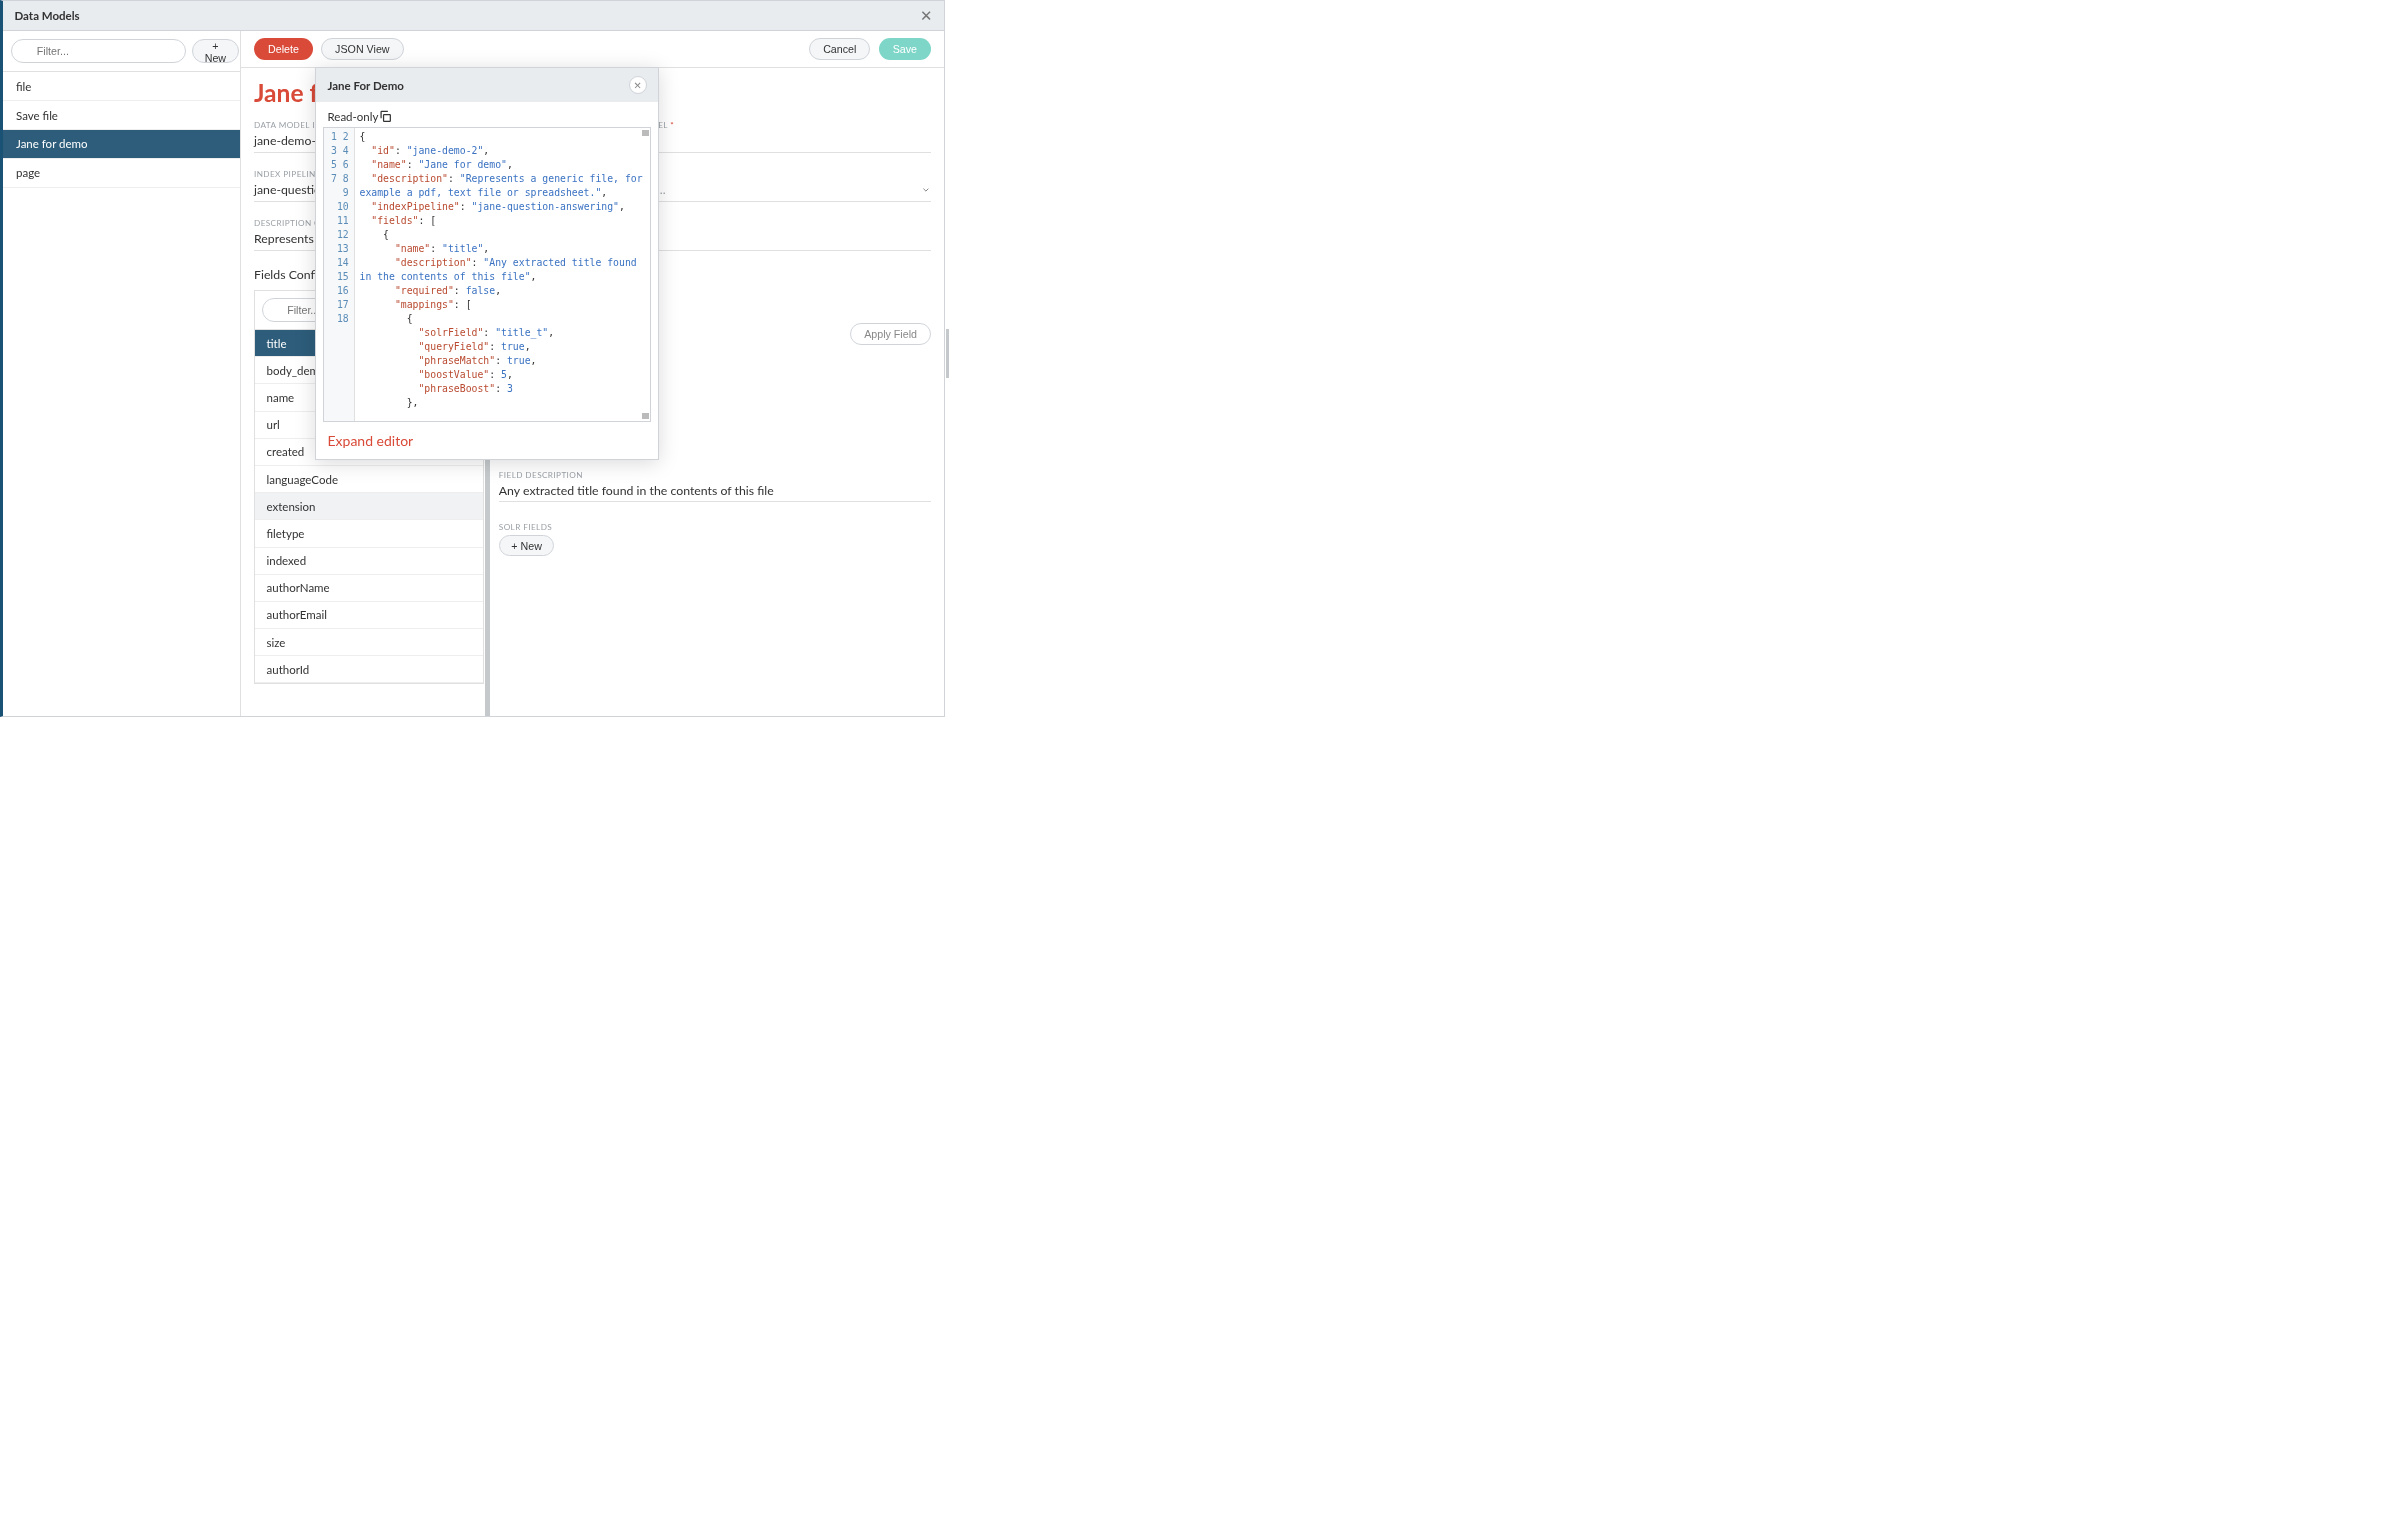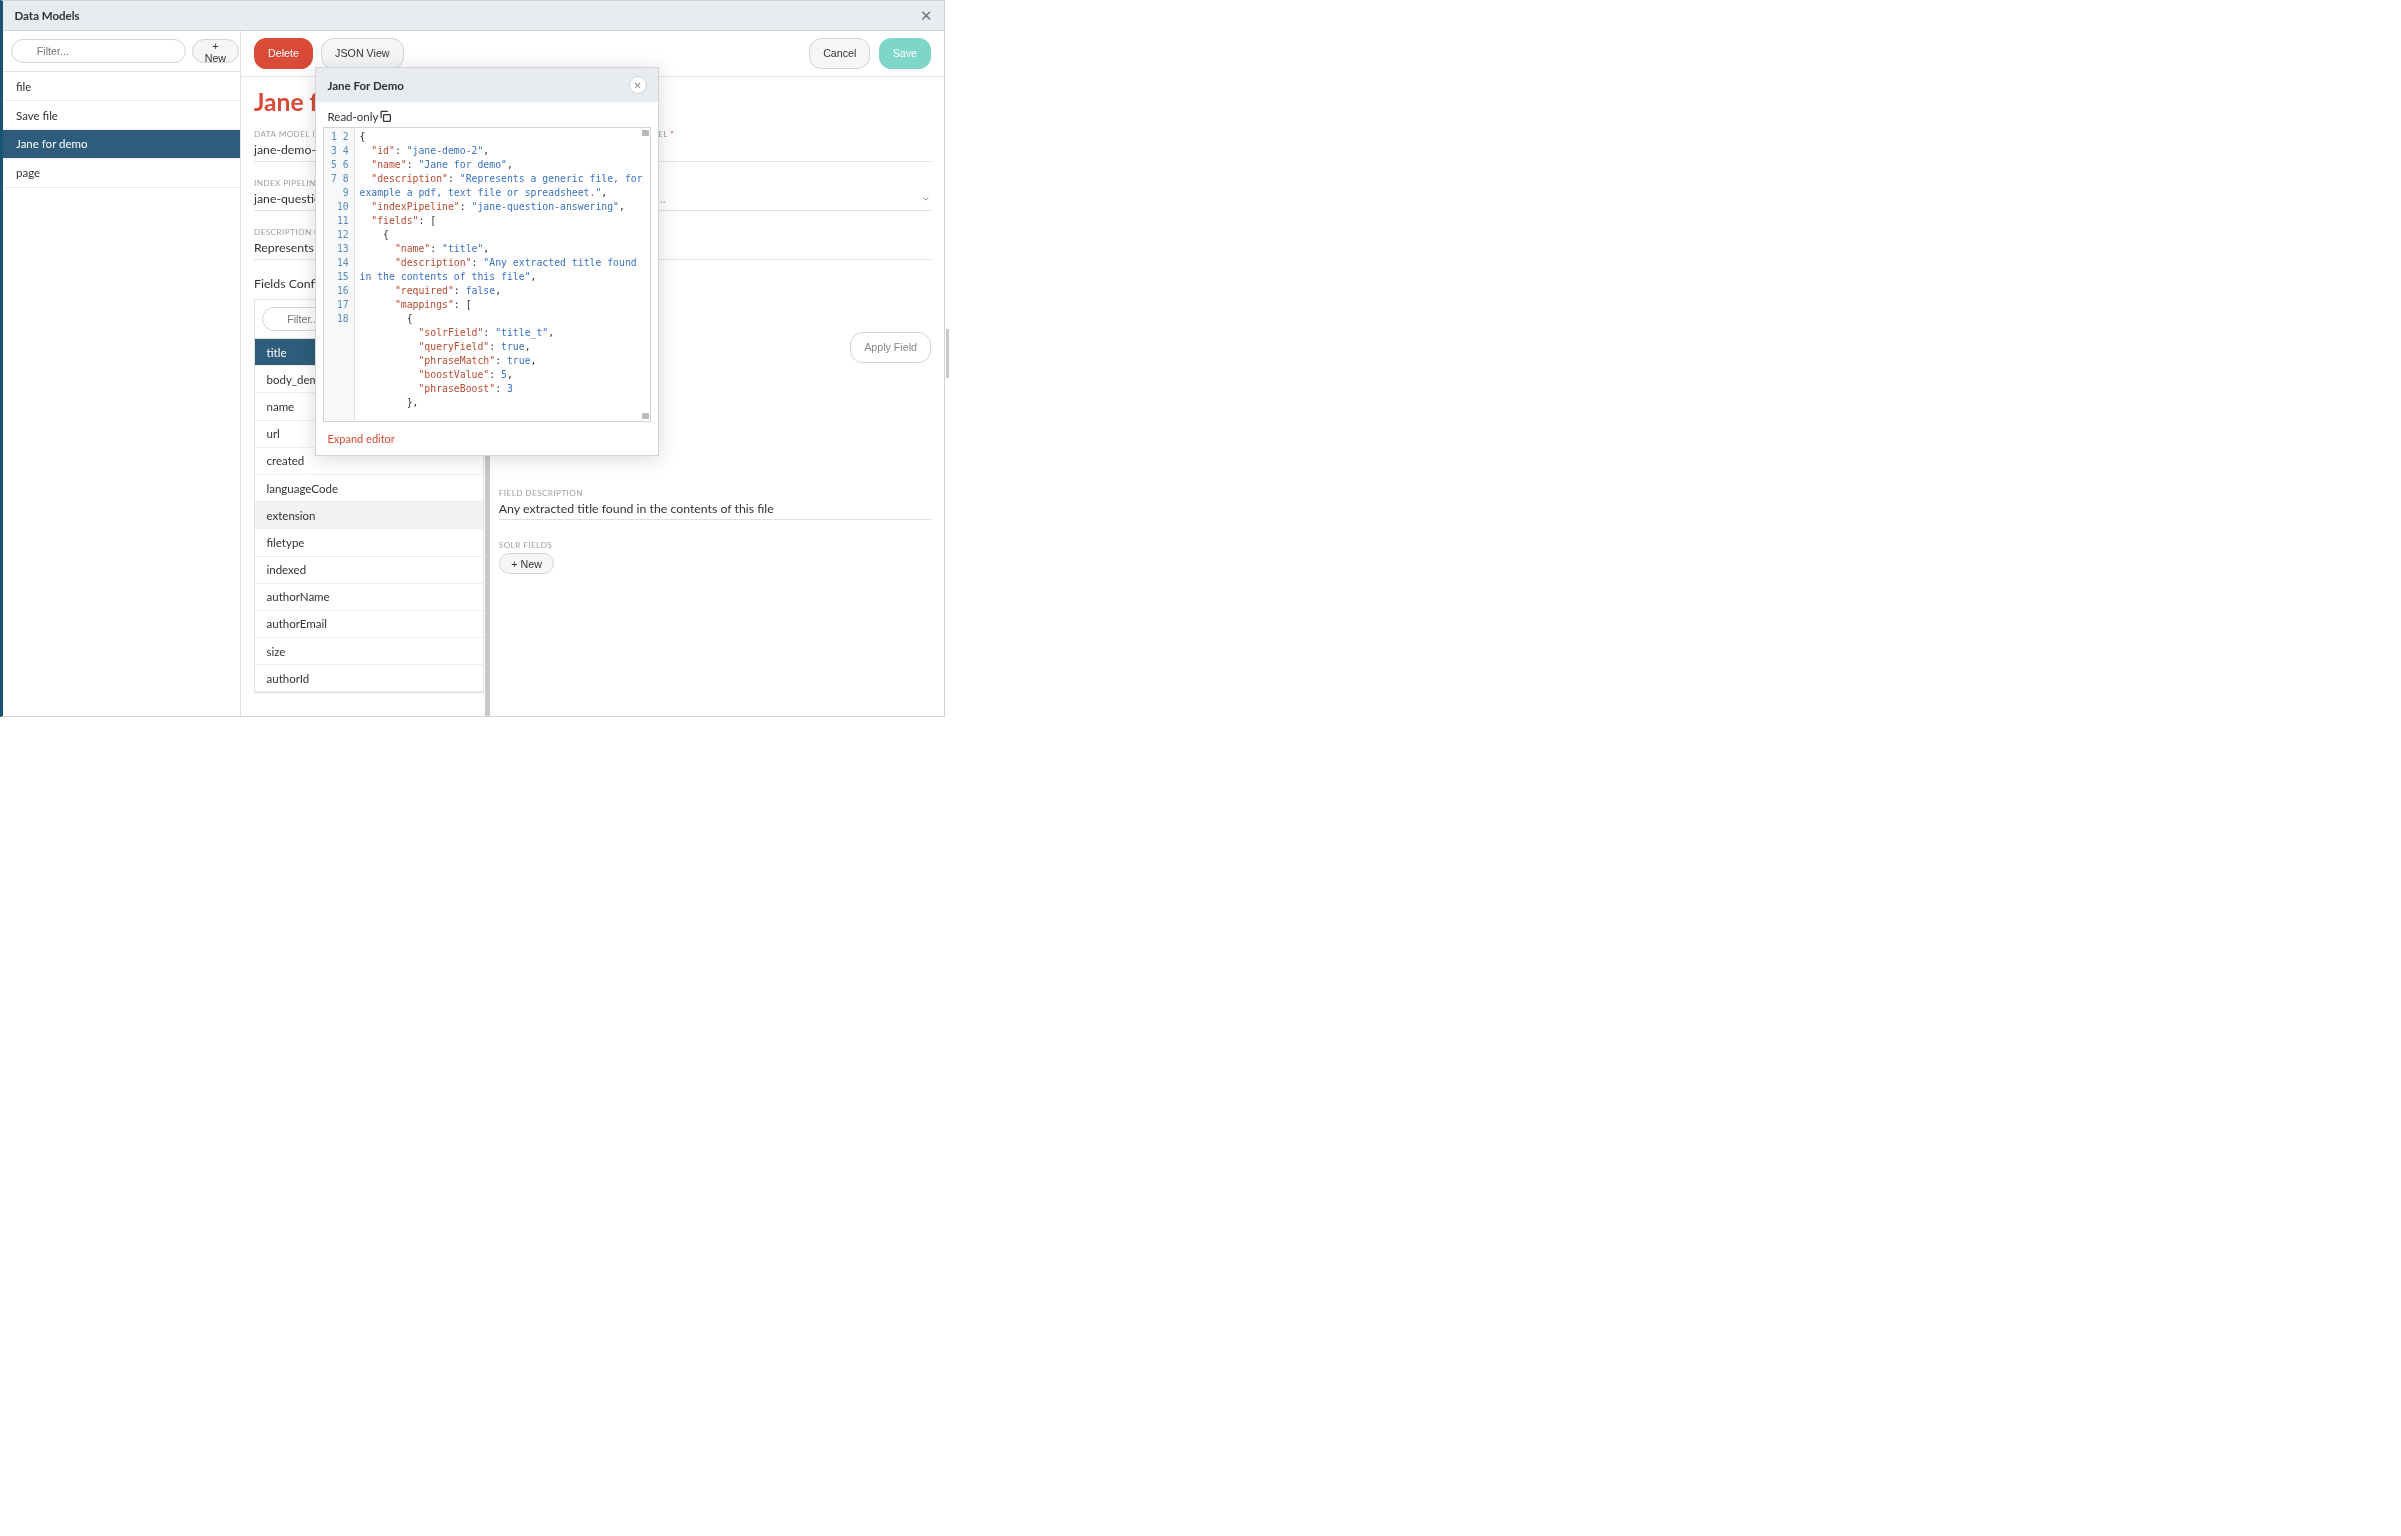--- a/index.html
+++ b/index.html
@@ -19,21 +19,21 @@
   .filter-wrap { position: relative; flex: 1; }
   .filter-wrap .search-icon { position: absolute; left: 8.2px; top: 50%; transform: translateY(-50%); color: #888; pointer-events: none; }
   .newbtn { height: 24.6px; border: 0.8px solid #d0d4d9; background: #f4f6f8; border-radius: 12.3px; padding: 0 11.5px; font-size: 10.7px; cursor: pointer; color: #333; }
   
   .model-list { flex: 1; overflow: auto; }
   .model-item { padding: 7.4px 13px; border-bottom: 0.8px solid #eee; cursor: pointer; font-size: 11.5px; color: #333; }
   .model-item.selected { background: #2d5d7b; color: #fff; }
   
   .main { flex: 1; display: flex; flex-direction: column; overflow: hidden; }
   .main-toolbar { padding: 7.4px 13px; display: flex; align-items: center; gap: 8.2px; border-bottom: 0.8px solid #e0e0e0; }
-  .btn { height: 31px; border-radius: 12.3px; padding: 0 13px; font-size: 10.7px; cursor: pointer; border: 0.8px solid transparent; }
+  .btn { height: 22px; border-radius: 12.3px; padding: 0 13px; font-size: 10.7px; cursor: pointer; border: 0.8px solid transparent; }
   .btn-delete { background: #d94a38; color: #fff; }
   .btn-json { background: #f4f6f8; border-color: #d0d4d9; color: #333; }
   .btn-cancel { background: #f4f6f8; border-color: #d0d4d9; color: #333; margin-left: auto; }
   .btn-save { background: #7ed6c8; color: #fff; }
   
   .main-scroll { flex: 1; overflow: auto; padding: 9.8px 13px 0 13px; }
   .page-title { font-size: 24.6px; font-weight: 700; color: #d94a38; margin-bottom: 13px; }
   
   .form-row { display: flex; gap: 39px; margin-bottom: 16.4px; }
   .form-col { flex: 1; }
@@ -76,21 +76,21 @@
   .code-editor { border: 0.8px solid #d0d4d9; margin: 0 6.6px; height: 295px; overflow: hidden; position:relative; }
   .code-gutter { width: 31px; background: #f7f8f9; border-right: 0.8px solid #e0e0e0; text-align: right; padding: 1.6px 4.9px 1.6px 1.6px; font-family: Menlo, Consolas, monospace; font-size: 9.8px; color: #5b8db8; line-height: 14px; float:left; height:100%;}
   .code-body { margin-left: 31px; padding: 1.6px 4.9px; font-family: Menlo, Consolas, monospace; font-size: 9.8px; line-height: 14px; white-space: pre-wrap; word-break: break-all; color: #333; height:100%; overflow:hidden;}
   .tok-key { color: #b94a30; }
   .tok-str { color: #3a72c2; }
   .tok-punc { color: #333; }
   .tok-bool { color: #3a72c2; }
   .tok-num { color: #3a72c2; }
   .code-scroll-tl { position:absolute; top:1.6px; right:1.6px; width:6.6px; height:6.6px; background:#bbb;}
   .code-scroll-br { position:absolute; bottom:1.6px; right:1.6px; width:6.6px; height:6.6px; background:#bbb;}
-  .expand-link { color: #d94a38; padding: 9.8px 11.5px; cursor: pointer; display:inline-block; font-size:11px;text-align:right;}
+  .expand-link { color: #d94a38; padding: 9.8px 11.5px; cursor: pointer; display:inline-block; font-size:14px;text-align:right;}
   svg { display:block; }
 </style>
 </head>
 <body>
 
 <div class="app">
   <div class="resize-handle"></div>
 
   <div class="titlebar">
     <span class="titlebar-title">Data Models</span>

